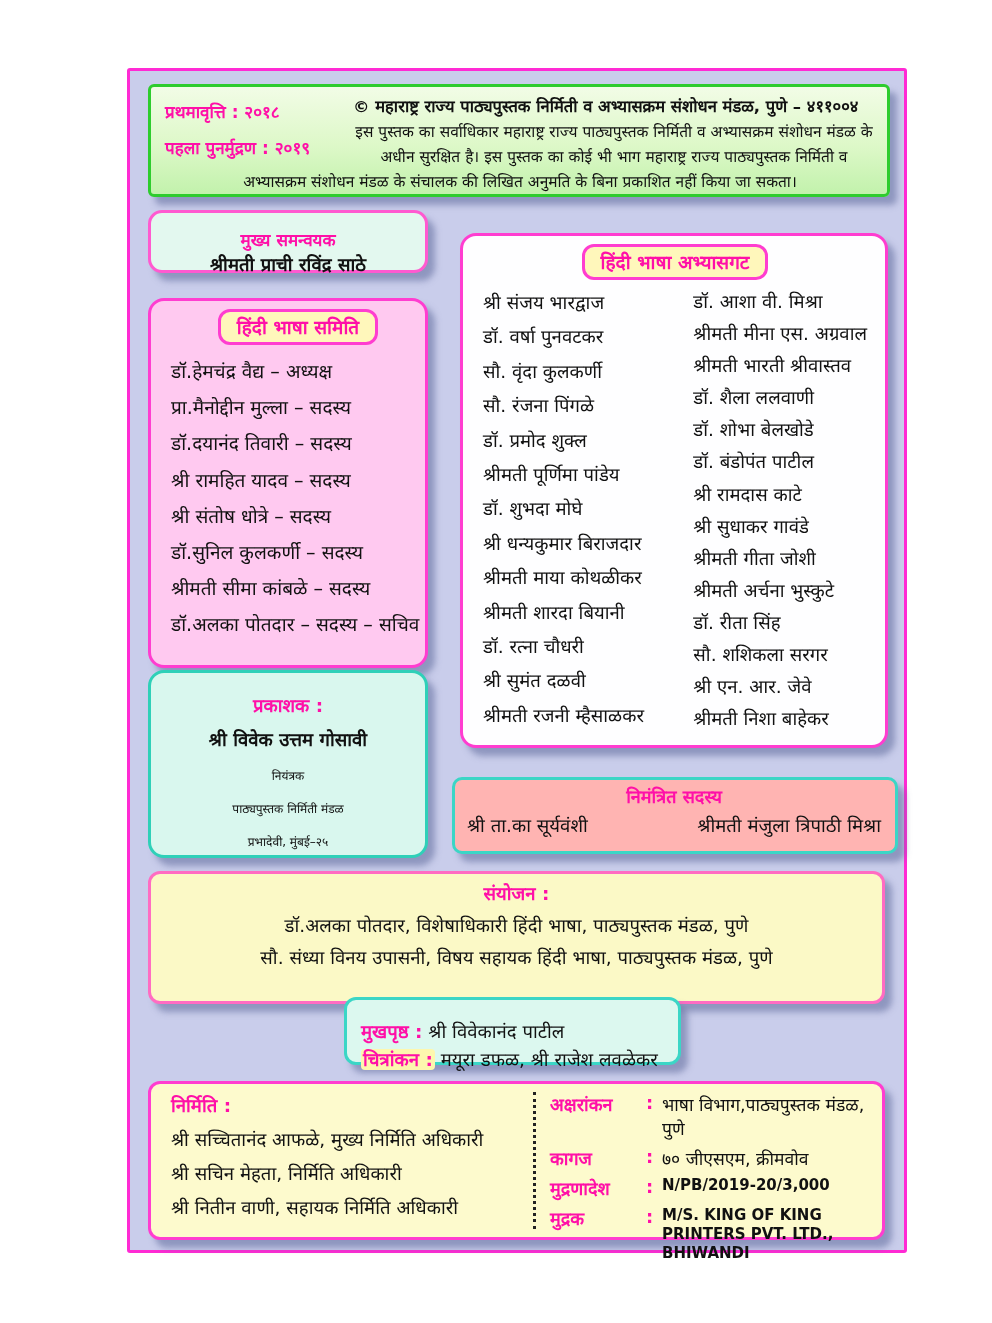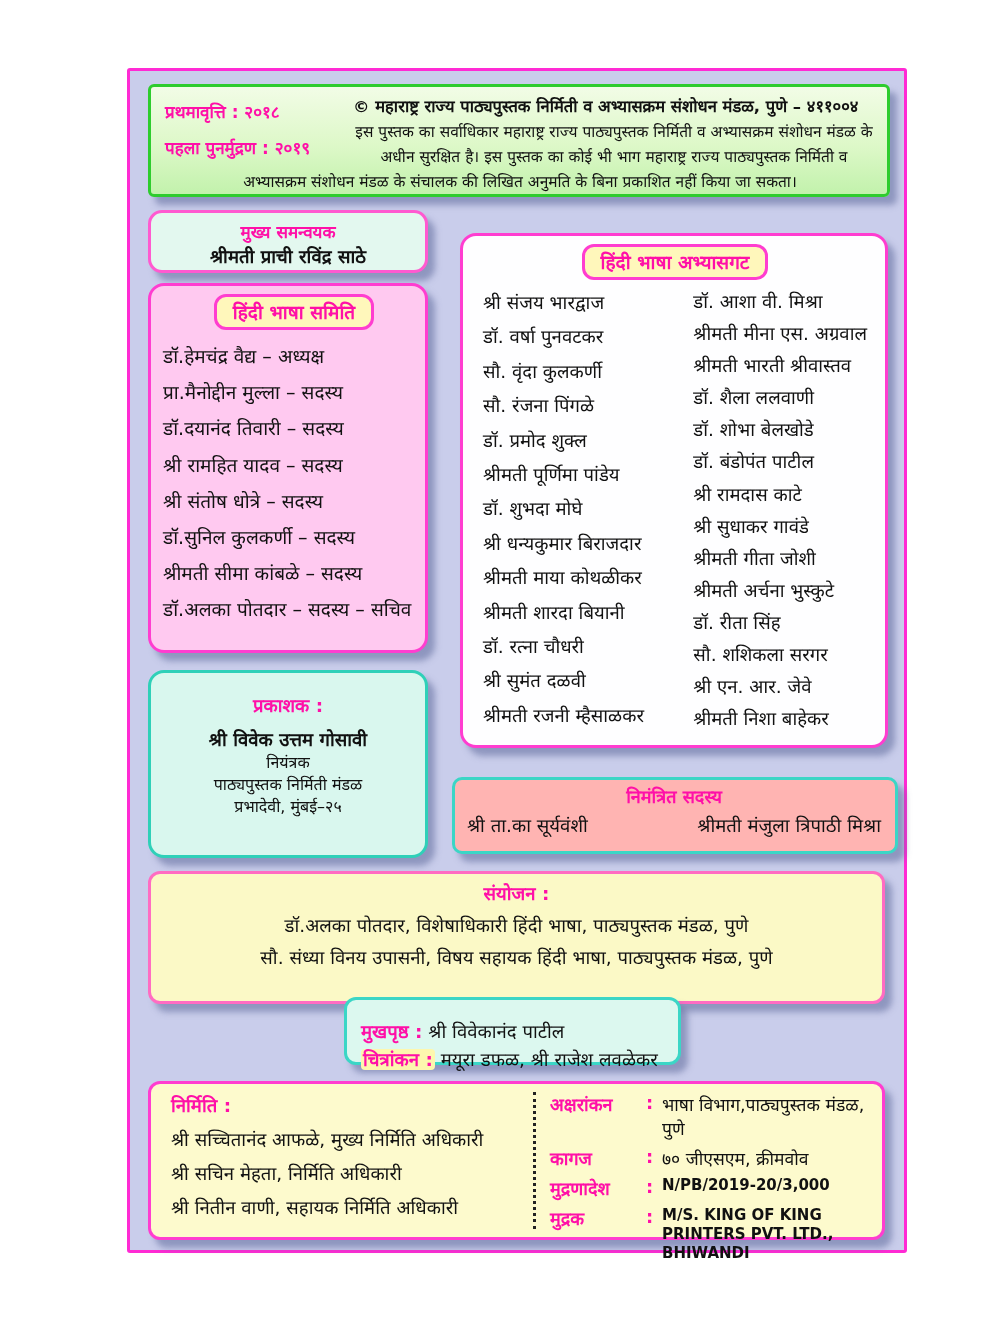--- a/index.html
+++ b/index.html
@@ -20,28 +20,28 @@
     border:3px solid #2ecc2e; border-radius:6px; padding:8px 12px 6px 14px;
     color:#111; }
   .edition-col { float:left; width:188px; color:#ff10a8; font-weight:bold;
     font-size:17px; line-height:2.1; }
   .copy-head { font-size:16.5px; font-weight:bold; line-height:1.5; }
   .copy-body { font-size:15.5px; line-height:1.62; text-align:center; }
 
   
   .coord-box { left:148px; top:210px; width:280px; height:63px;
     background:#e3f8ef; border:3px solid #ff5ad0; border-radius:14px;
-    text-align:center; padding-top:7px; }
+    text-align:center; padding-top:15px; }
   .coord-title { color:#ff10a8; font-weight:bold; font-size:17px; }
   .coord-name { color:#111; font-weight:bold; font-size:18.5px; }
 
   
-  .committee-box { left:148px; top:283px; width:280px; height:370px;
+  .committee-box { left:148px; top:298px; width:280px; height:370px;
     background:#ffc9f0; border:3px solid #ff3dd0; border-radius:16px;
-    padding:8px 0 0 12px; }
+    padding:8px 0 0 20px; }
   .capsule { display:block; margin:0 auto; width:max-content;
     background:#fff7bb; border:3px solid #ff3dd0; border-radius:12px;
     color:#ff10a8; font-weight:bold; font-size:19px; padding:2px 16px; }
   .committee-box ul { list-style:none; margin-top:8px; }
   .committee-box li { font-size:19px; color:#111; line-height:36.2px; white-space:nowrap; }
 
   
   .study-box { left:460px; top:233px; width:428px; height:515px;
     background:#fefeff; border:3px solid #ff3dd0; border-radius:16px;
     padding:8px 18px 0 20px; }
@@ -49,21 +49,21 @@
   .study-cols ul { list-style:none; }
   .study-col1 li { font-size:18.5px; color:#111; line-height:34.4px; white-space:nowrap; }
   .study-col2 li { font-size:18.5px; color:#111; line-height:32.1px; white-space:nowrap; }
 
   
   .publisher-box { left:148px; top:670px; width:280px; height:188px;
     background:#d9f7ee; border:3px solid #2fd0b8; border-radius:16px;
     text-align:center; padding-top:19px; }
   .publisher-box .ttl { color:#ff10a8; font-weight:bold; font-size:18.5px; }
   .publisher-box .name { font-weight:bold; font-size:18.5px; color:#111; margin-top:9px; }
-  .publisher-box .ln { font-size:16px; color:#111; margin-top:0; }
+  .publisher-box .ln { font-size:12px; color:#111; margin-top:16px; }
 
   
   .invited-box { left:452px; top:777px; width:446px; height:77px;
     background:#ffb4b2; border:3px solid #3bd6c6; border-radius:10px;
     padding:4px 14px 0 12px; }
   .invited-title { text-align:center; color:#ff10a8; font-weight:bold; font-size:18px; }
   .invited-row { display:flex; justify-content:space-between; margin-top:4px; }
   .invited-row span { font-size:18.5px; color:#111; }
 
   

